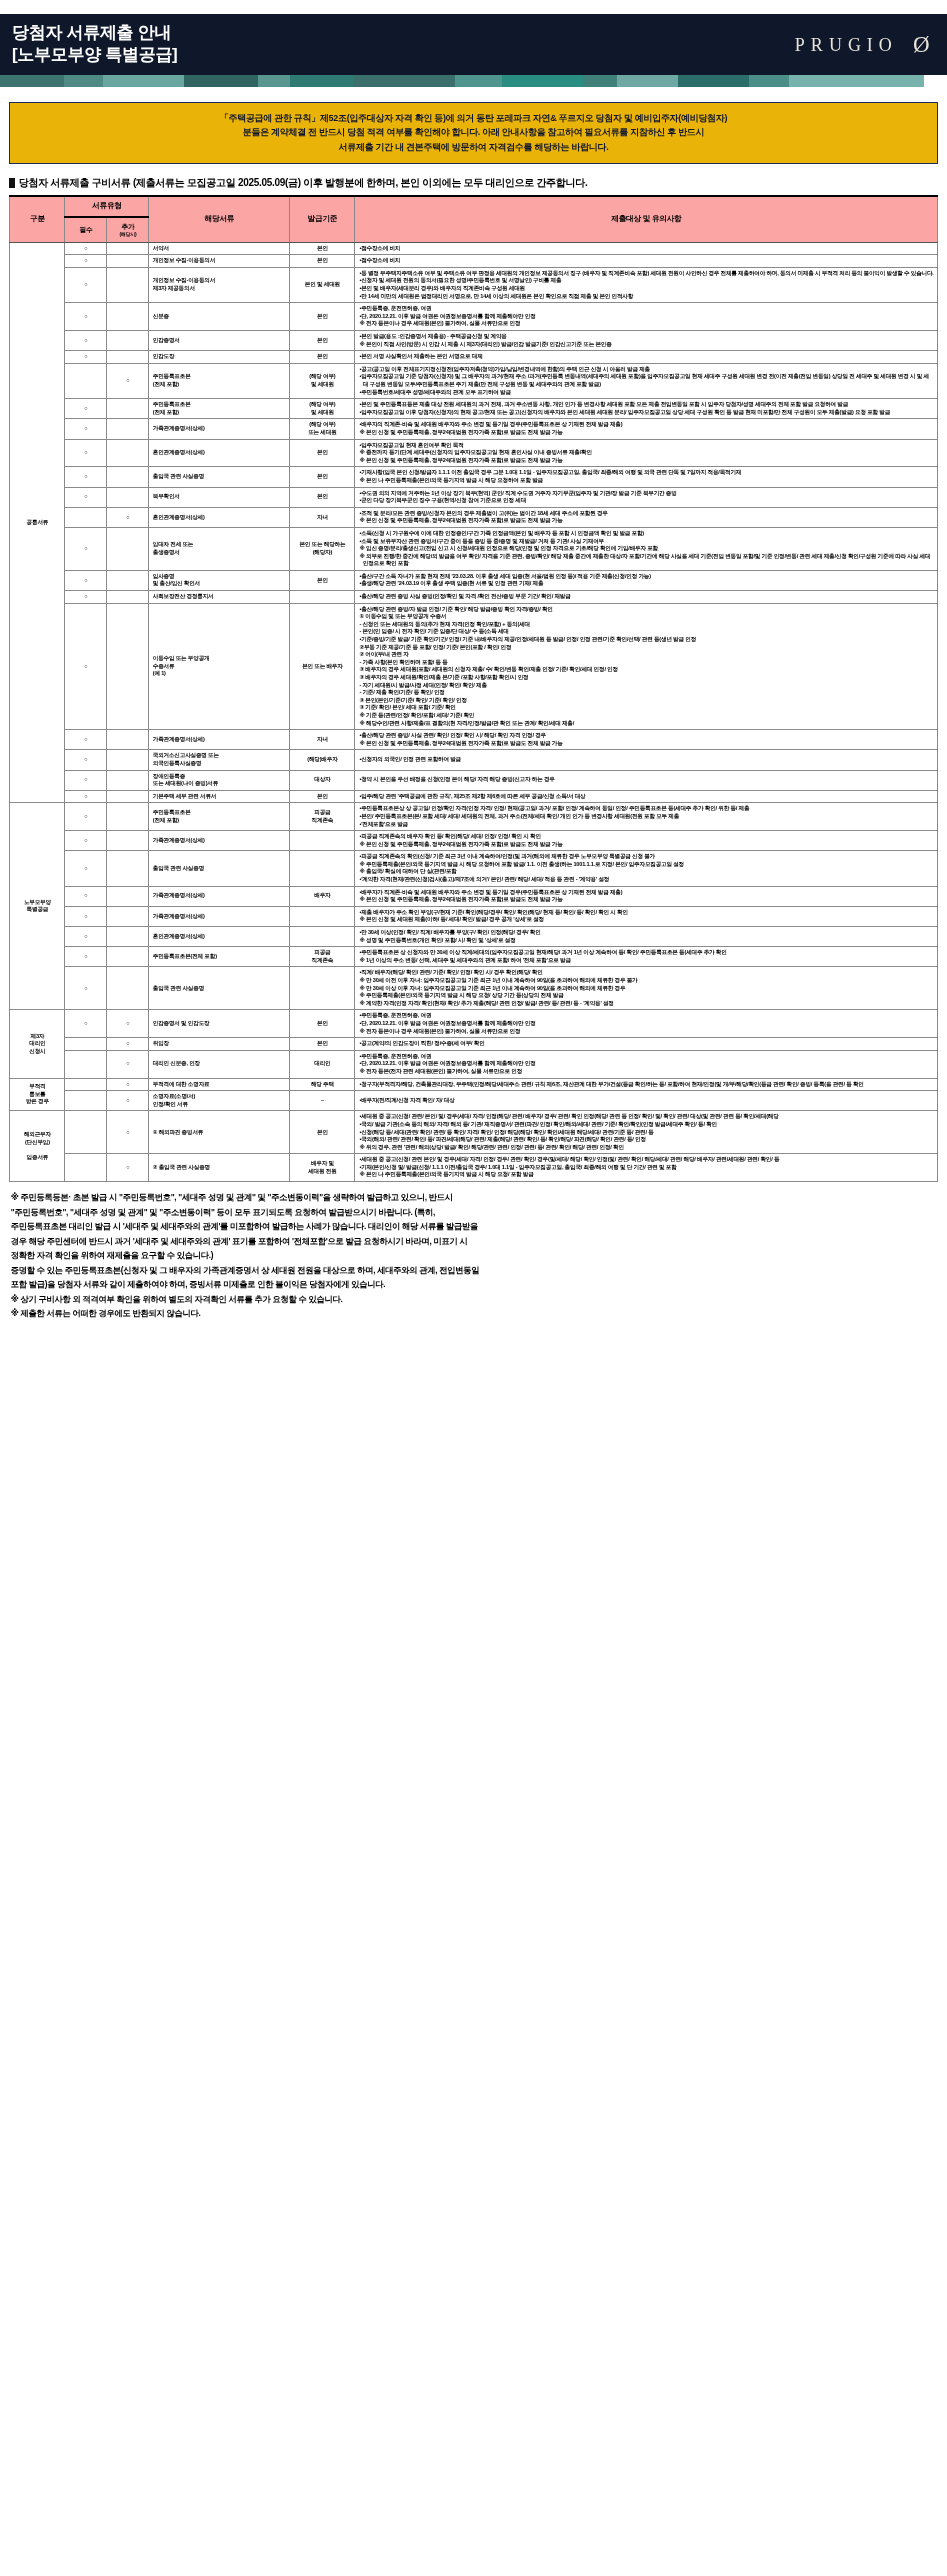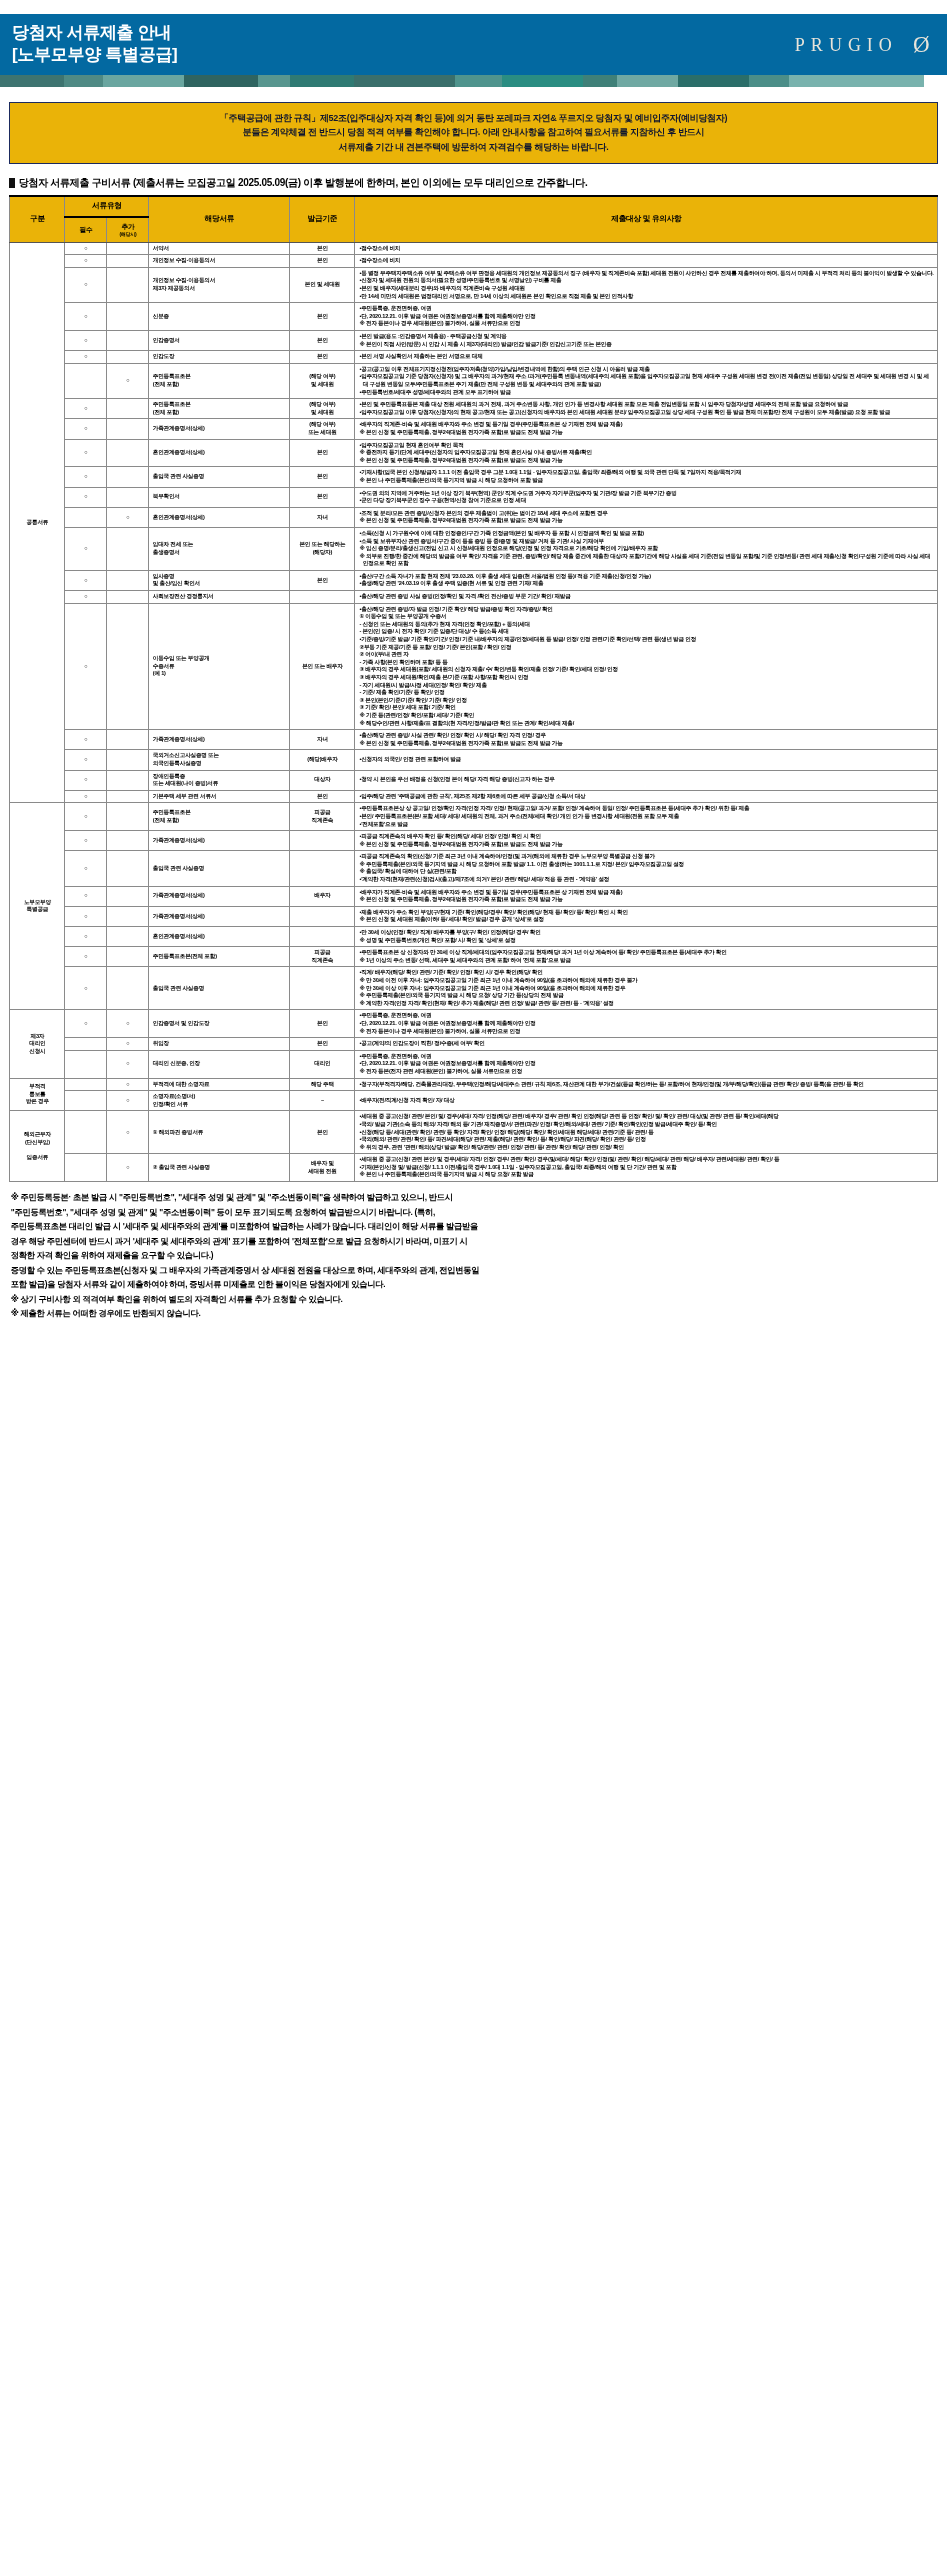--- a/index.html
+++ b/index.html
@@ -8,21 +8,21 @@
     background: #ffffff;
     font-family: "Liberation Sans", "DejaVu Sans", sans-serif;
     color: #000;
   }
   body { width:947px; }
 
   
   .header-band {
     position: relative;
     height: 61px;
-    background: #0369a1;
+    background: #0f172a;
     margin-top: 13.5px;
     display: flex;
     align-items: center;
     justify-content: space-between;
     padding: 0 17.5px 0 12px;
     gap: 24px;
   }
   .header-title {
     color: #ffffff;
     font-size: 17px;
@@ -86,21 +86,21 @@
     table-layout: fixed;
   }
   table.docs th, table.docs td {
     border: 0.7px solid #8a8a8a;
     vertical-align: middle;
     font-size: 5.6px;
     letter-spacing: -0.2px;
     line-height: 1.36;
   }
   table.docs thead th {
-    background: #eab308;
+    background: #fca5a5;
     border-top: 2px solid #000;
     border-bottom: 0.7px solid #555;
     text-align:center;
     font-size: 7.7px;
     font-weight: bold;
     padding: 4px 1.3px;
     letter-spacing:-0.3px;
   }
   table.docs thead th.sub { font-size: 6.7px; }
   table.docs thead th.sub small { display:block; font-size:5px; font-weight:bold; }

